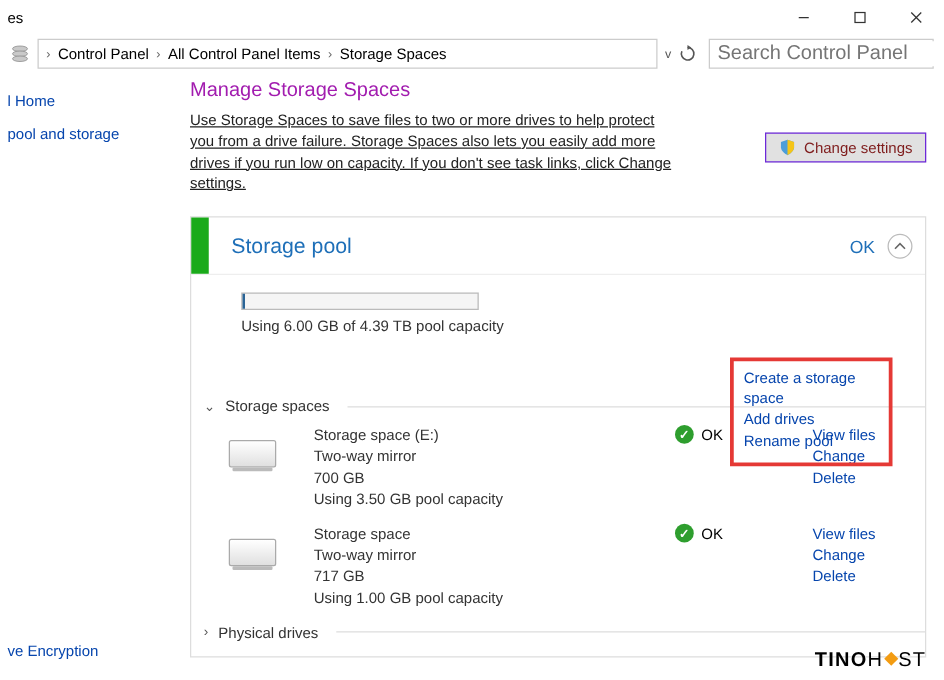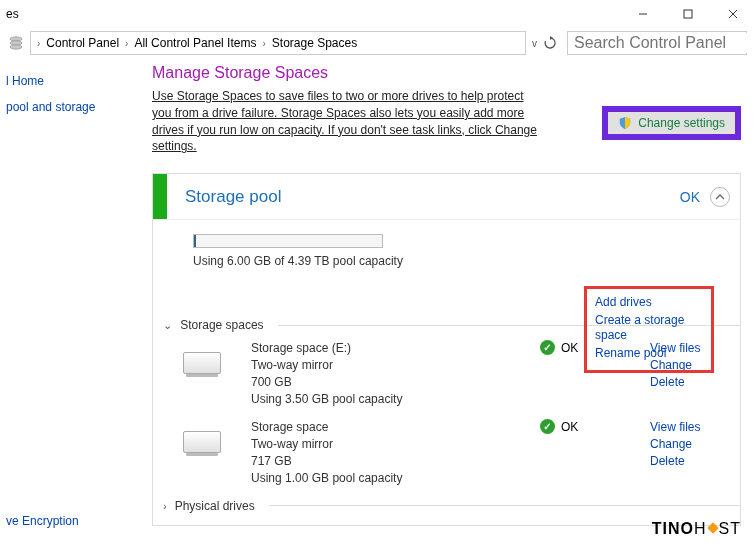--- a/index.html
+++ b/index.html
@@ -17,21 +17,21 @@
   .refresh { width: 22px; height: 22px; display: flex; align-items: center; justify-content: center; color: #555; }
   .search { width: 180px; height: 24px; border: 1px solid #ccc; display: flex; align-items: center; padding: 0 4px; }
   .search input { border: none; outline: none; flex: 1; font-size: 16px; }
   .search .mag { color: #555; }
   .body { display: flex; height: calc(100% - 58px); }
   .side { width: 138px; padding: 10px 6px; }
   .side a { display: block; color: #0645ad; padding: 6px 0; font-size: 12px; cursor: pointer; }
   .main { flex: 1; padding: 6px 14px 0 14px; position: relative; overflow: hidden; }
   .main h2 { color: #a21caf; font-weight: normal; font-size: 16px; margin: 0 0 6px 0; }
   .main .desc { font-size: 12px; color: #222; max-width: 390px; line-height: 1.4; text-decoration: underline; }
-  .chg-btn { position: absolute; top: 48px; right: 14px; background: #e1e1e1; border: 6px solid #6d28d9; padding: 4px 10px; display: flex; align-items: flex-end; gap: 6px; color: #15803d; font-size: 12px; }
+  .chg-btn { position: absolute; top: 48px; right: 14px; background: #e1e1e1; border: 1px solid #6d28d9; padding: 4px 10px; display: flex; align-items: flex-end; gap: 6px; color: #7f1d1d; font-size: 12px; }
   .shield { width: 14px; height: 14px; }
   .pool-card { border: 1px solid #ddd; margin-top: 18px; position: relative; padding-bottom: 12px; }
   .pool-head { display: flex; align-items: center; height: 46px; border-bottom: 1px solid #eee; }
   .pool-head .bar { width: 14px; height: 100%; background: #1aaa1a; }
   .pool-head .title { flex: 1; color: #1e6fb8; font-size: 17px; padding-left: 18px; font-weight: 300; }
   .pool-head .ok { color: #1e6fb8; font-size: 14px; margin-right: 10px; }
   .pool-head .coll { width: 20px; height: 20px; border: 1px solid #bbb; border-radius: 50%; display: flex; align-items: center; justify-content: center; margin-right: 10px; color: #666; font-size: 10px; }
   .pool-body { position: relative; padding: 14px 20px 6px 40px; }
   .usage-bar { width: 190px; height: 14px; border: 1px solid #bbb; background: #f5f5f5; margin-bottom: 6px; position: relative; }
   .usage-bar .fill { position: absolute; left:0; top:0; bottom:0; width: 2px; background: #2a6496; }
@@ -148,22 +148,22 @@
       </div>
 
       <div class="pool-body">
         <div class="usage-bar">
             <div class="fill"></div>
           </div>
         <div class="usage-txt">Using 6.00 GB of 4.39 TB pool capacity</div>
       </div>
 
       <div class="pool-links">
+        <a>Create a storage space</a>
         <a>Add drives</a>
-        <a>Create a storage space</a>
         <a>Rename pool</a>
       </div>
 
       <div class="section-hdr">
         <span class="chev">⌄</span>
         <span>Storage spaces</span>
         <span class="line"></span>
       </div>
 
       <div class="space-item">

